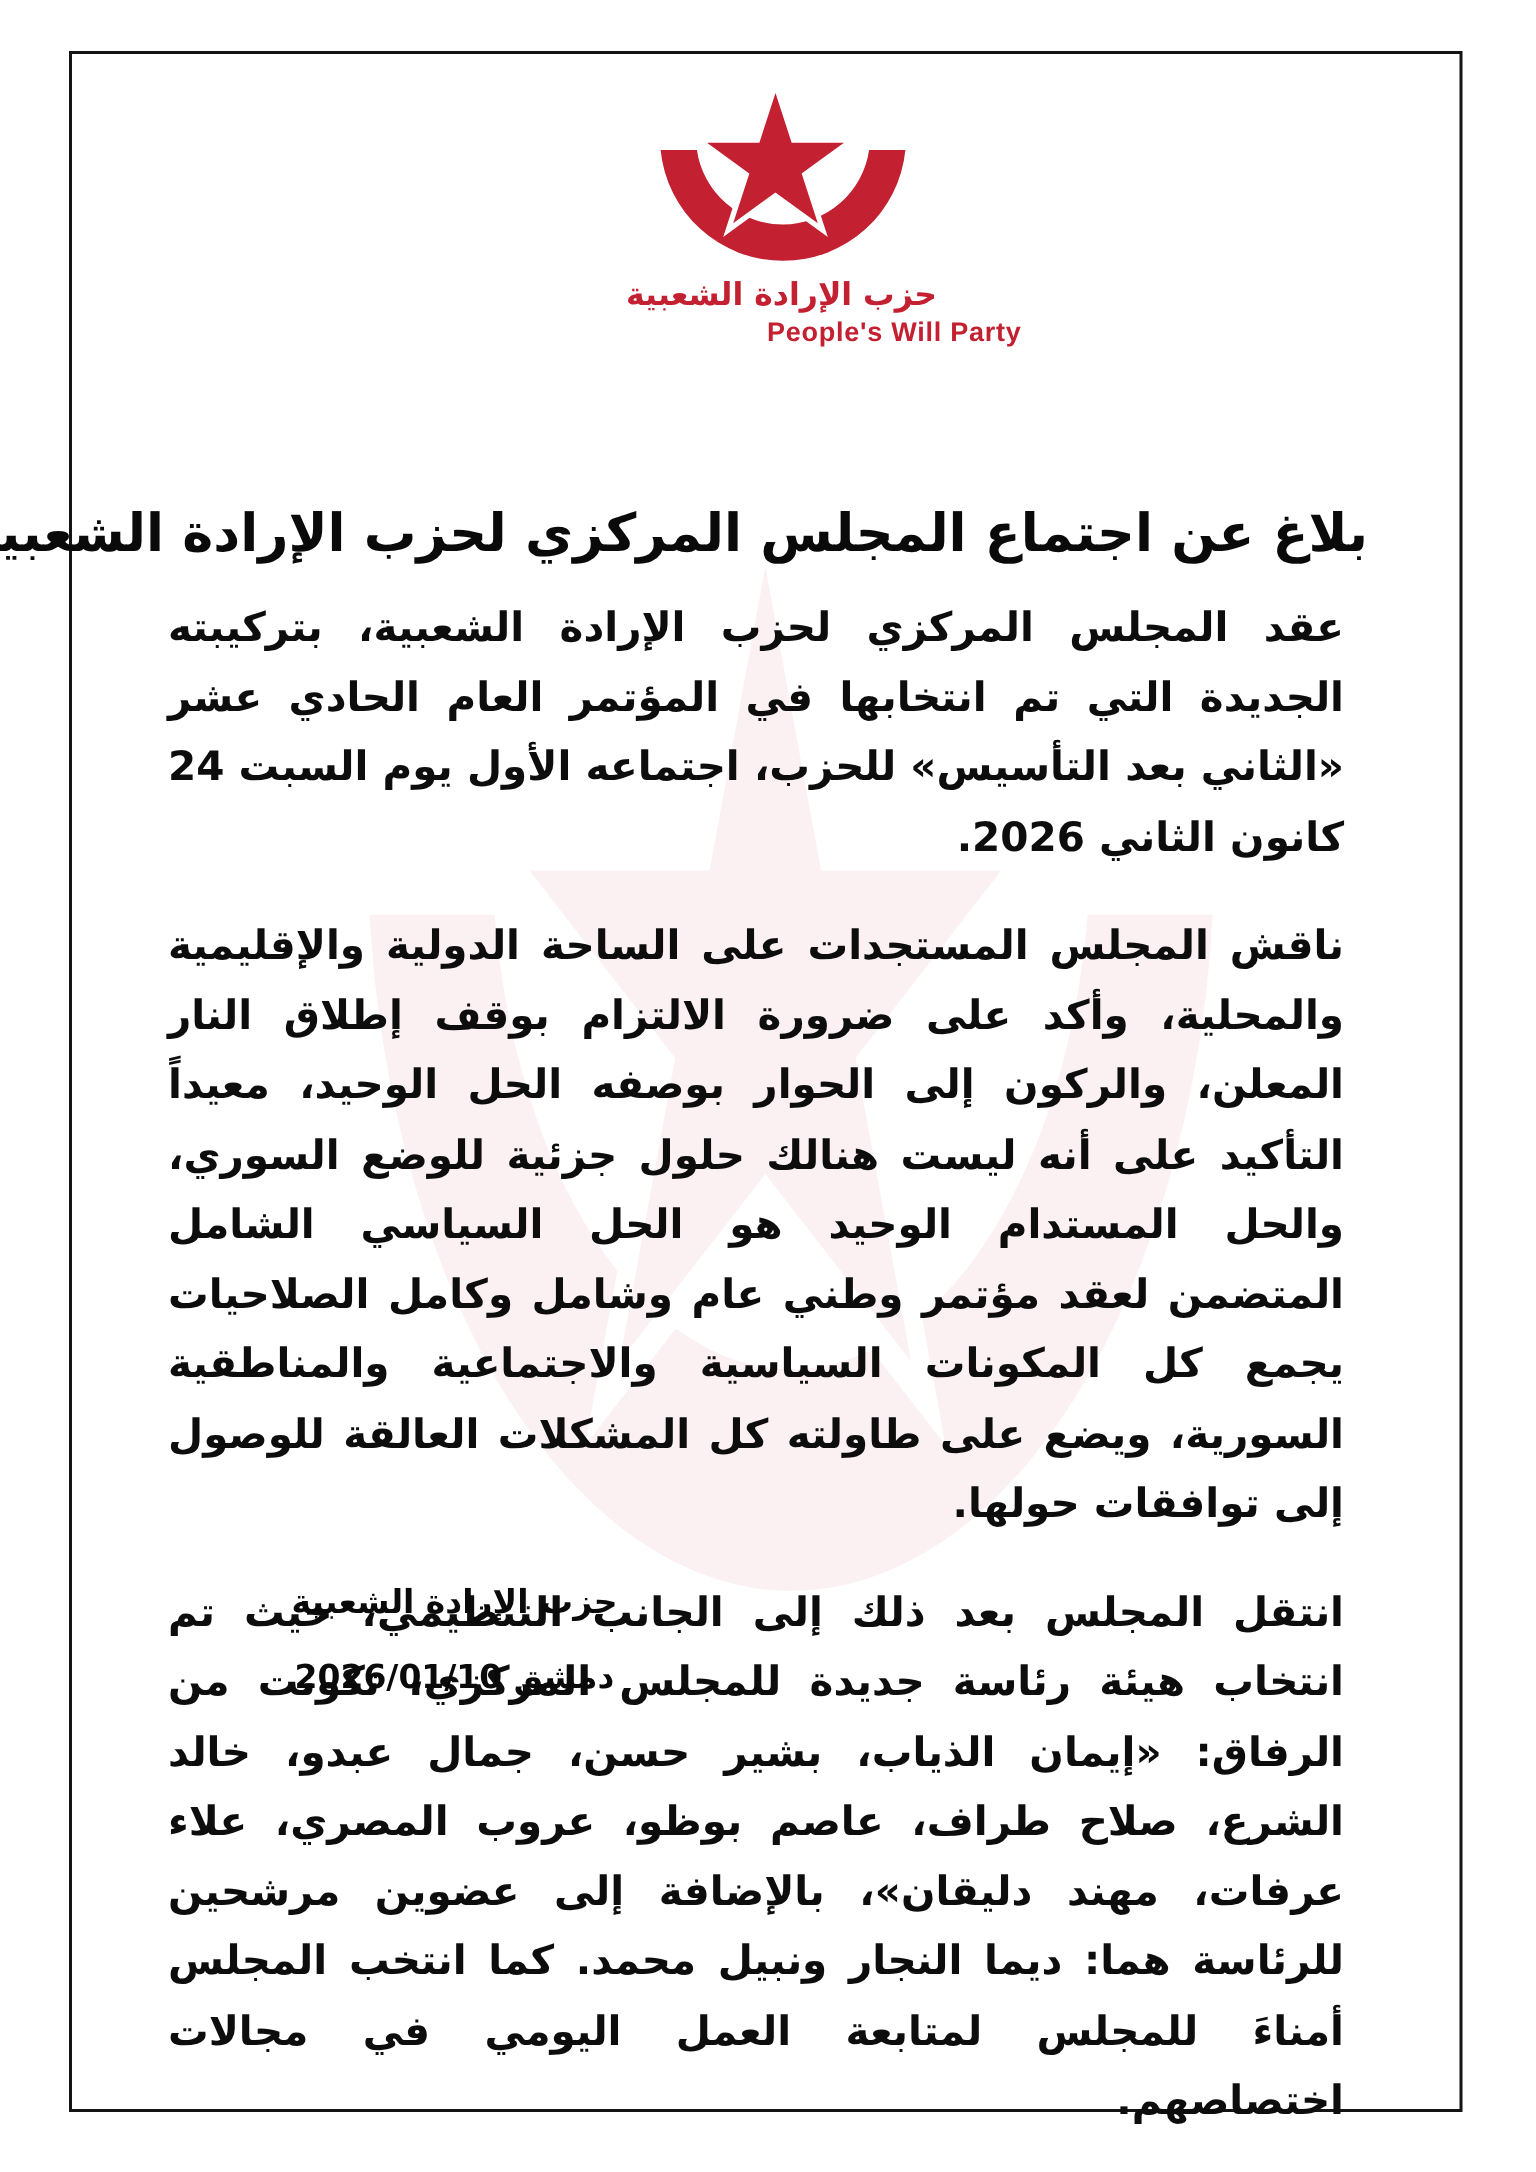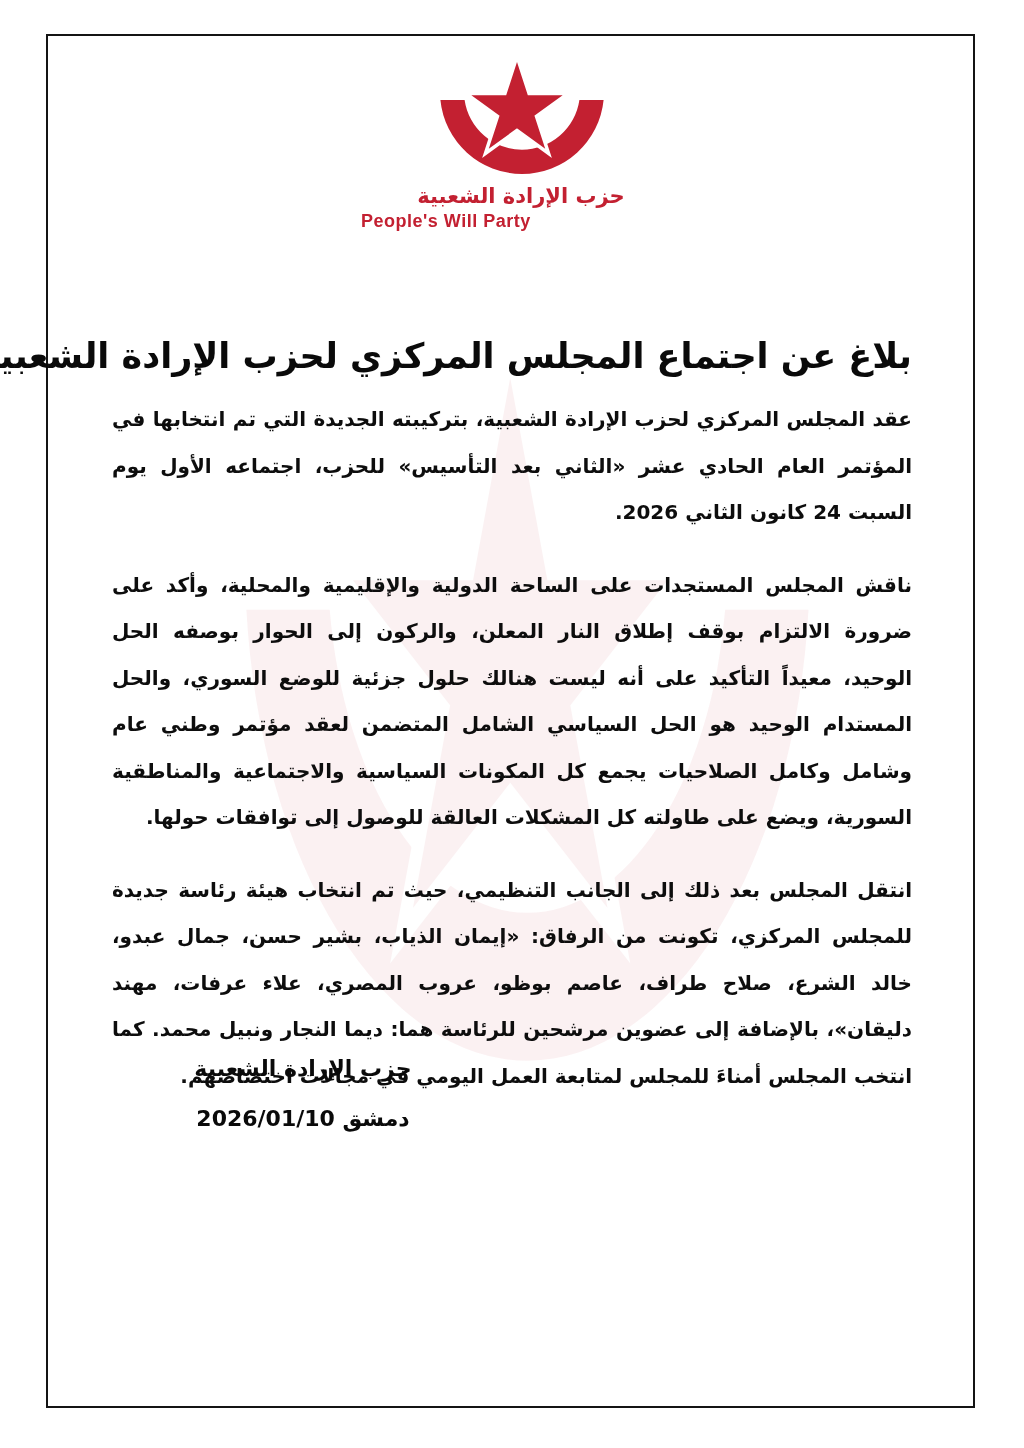--- a/index.html
+++ b/index.html
@@ -40,21 +40,21 @@
     direction: rtl;
     font-size: 21px;
     font-weight: bold;
     color: #C32031;
   }
   .logo-en {
     position: absolute;
     left: 361px;
     top: 211px;
     width: 320px;
-    text-align: left;
+    text-align: right;
     font-family: "Liberation Sans", sans-serif;
     font-size: 18px;
     font-weight: 600;
     letter-spacing: 0.5px;
     color: #C32031;
   }
   .watermark {
     position: absolute;
     left: 214px;
     top: 378px;
@@ -77,23 +77,23 @@
     white-space: nowrap;
   }
   .content {
     position: absolute;
     left: 112px;
     top: 396px;
     width: 800px;
     direction: rtl;
   }
   .content p {
-    margin: 0 0 26px 0;
+    margin: 0 16px 26px 0;
     text-align: justify;
-    font-size: 20px;
+    font-size: 27px;
     font-weight: bold;
     line-height: 46.5px;
     color: #0d0d0d;
   }
   .signature {
     position: absolute;
     left: 148px;
     top: 1054px;
     width: 310px;
     direction: rtl;

